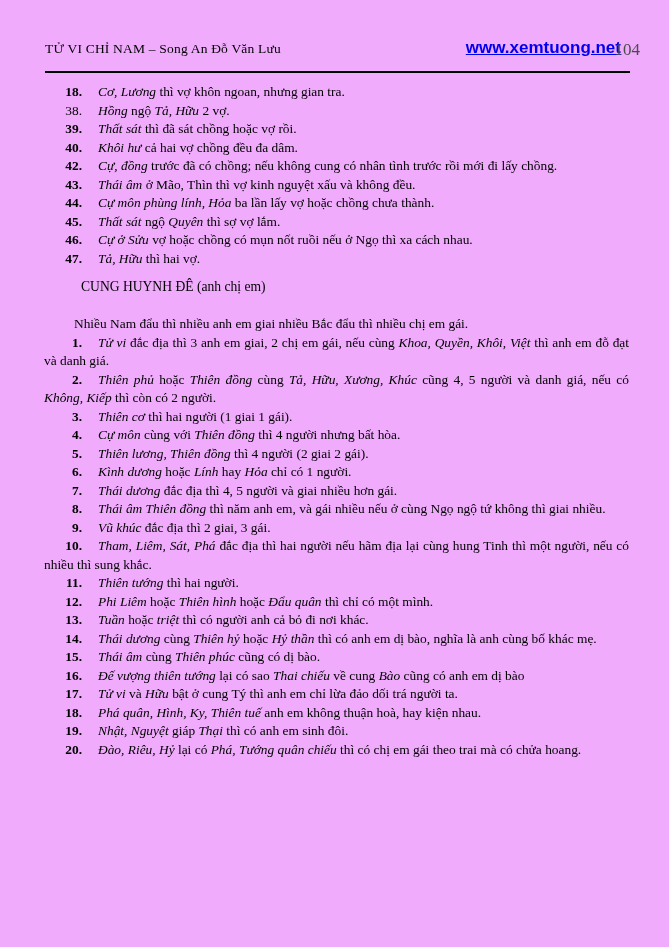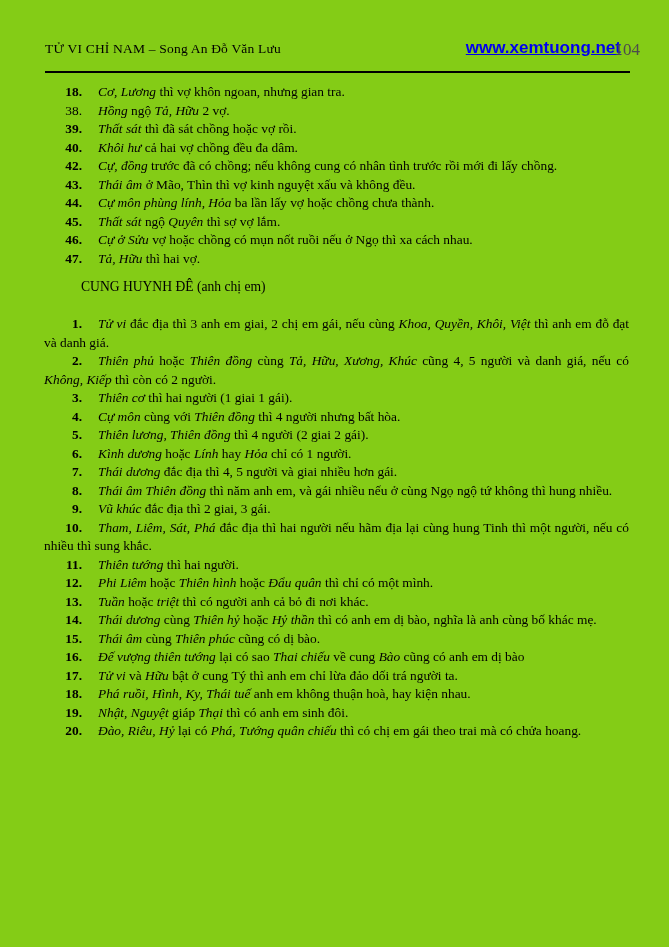--- a/index.html
+++ b/index.html
@@ -1,20 +1,20 @@
 <!DOCTYPE html>
 <html><head>
 <meta charset="utf-8">
 <style>
   html, body { margin: 0; padding: 0; background: #ffffff; }
   .page {
     position: relative;
     width: 669px;
     height: 947px;
-    background: #84cc16;
+    background: #f0abfc;
     font-family: "Liberation Serif", serif;
     color: #000000;
     overflow: hidden;
   }
   .book-title {
     position: absolute;
     top: 41px;
     left: 45px;
     font-size: 13.5px;
     letter-spacing: 0.2px;
@@ -96,36 +96,37 @@
         <p class="li"><span class="num b">39.</span><span class="gap"></span><span class="i">Thất sát</span><span> thì đã sát chồng hoặc vợ rồi.</span></p>
         <p class="li"><span class="num b">40.</span><span class="gap"></span><span class="i">Khôi hư</span><span> cả hai vợ chồng đều đa dâm.</span></p>
         <p class="li"><span class="num b">42.</span><span class="gap"></span><span class="i">Cự, đồng</span><span> trước đã có chồng; nếu không cung có nhân tình trước rồi mới đi lấy chồng.</span></p>
         <p class="li"><span class="num b">43.</span><span class="gap"></span><span class="i">Thái âm</span><span> ở Mão, Thìn thì vợ kinh nguyệt xấu và không đều.</span></p>
         <p class="li"><span class="num b">44.</span><span class="gap"></span><span class="i">Cự môn phùng lính, Hỏa</span><span> ba lần lấy vợ hoặc chồng chưa thành.</span></p>
         <p class="li"><span class="num b">45.</span><span class="gap"></span><span class="i">Thất sát</span><span> ngộ </span><span class="i">Quyên</span><span> thì sợ vợ lắm.</span></p>
         <p class="li"><span class="num b">46.</span><span class="gap"></span><span class="i">Cự ở Sửu</span><span> vợ hoặc chồng có mụn nốt ruồi nếu ở Ngọ thì xa cách nhau.</span></p>
         <p class="li"><span class="num b">47.</span><span class="gap"></span><span class="i">Tả, Hữu</span><span> thì hai vợ.</span></p>
       </div>
     <p class="heading">CUNG HUYNH ĐÊ (anh chị em)</p>
+    <p class="intro">Nhiều Nam đẩu thì nhiều anh em giai nhiều Bắc đẩu thì nhiều chị em gái.</p>
     <div id="siblings-list">
         <p class="li"><span class="num b">1.</span><span class="gap"></span><span class="i">Tử vi</span><span> đắc địa thì 3 anh em giai, 2 chị em gái, nếu cùng </span><span class="i">Khoa, Quyền, Khôi, Việt</span><span> thì anh em đỗ đạt và danh giá.</span></p>
         <p class="li"><span class="num b">2.</span><span class="gap"></span><span class="i">Thiên phủ</span><span> hoặc </span><span class="i">Thiên đồng</span><span> cùng </span><span class="i">Tả, Hữu, Xương, Khúc</span><span> cũng 4, 5 người và danh giá, nếu có </span><span class="i">Không, Kiếp</span><span> thì còn có 2 người.</span></p>
         <p class="li"><span class="num b">3.</span><span class="gap"></span><span class="i">Thiên cơ</span><span> thì hai người (1 giai 1 gái).</span></p>
         <p class="li"><span class="num b">4.</span><span class="gap"></span><span class="i">Cự môn</span><span> cùng với </span><span class="i">Thiên đồng</span><span> thì 4 người nhưng bất hòa.</span></p>
         <p class="li"><span class="num b">5.</span><span class="gap"></span><span class="i">Thiên lương, Thiên đồng</span><span> thì 4 người (2 giai 2 gái).</span></p>
         <p class="li"><span class="num b">6.</span><span class="gap"></span><span class="i">Kình dương</span><span> hoặc </span><span class="i">Lính</span><span> hay </span><span class="i">Hỏa</span><span> chỉ có 1 người.</span></p>
         <p class="li"><span class="num b">7.</span><span class="gap"></span><span class="i">Thái dương</span><span> đắc địa thì 4, 5 người và giai nhiều hơn gái.</span></p>
-        <p class="li"><span class="num b">8.</span><span class="gap"></span><span class="i">Thái âm Thiên đồng</span><span> thì năm anh em, và gái nhiều nếu ở cùng Ngọ ngộ tứ không thì hung nhiều.</span></p>
+        <p class="li"><span class="num b">8.</span><span class="gap"></span><span class="i">Thái âm Thiên đồng</span><span> thì năm anh em, và gái nhiều nếu ở cùng Ngọ ngộ tứ không thì giai nhiều.</span></p>
         <p class="li"><span class="num b">9.</span><span class="gap"></span><span class="i">Vũ khúc</span><span> đắc địa thì 2 giai, 3 gái.</span></p>
         <p class="li"><span class="num b">10.</span><span class="gap"></span><span class="i">Tham, Liêm, Sát, Phá</span><span> đắc địa thì hai người nếu hãm địa lại cùng hung Tinh thì một người, nếu có nhiều thì sung khắc.</span></p>
         <p class="li"><span class="num b">11.</span><span class="gap"></span><span class="i">Thiên tướng</span><span> thì hai người.</span></p>
         <p class="li"><span class="num b">12.</span><span class="gap"></span><span class="i">Phi Liêm</span><span> hoặc </span><span class="i">Thiên hình</span><span> hoặc </span><span class="i">Đẩu quân</span><span> thì chỉ có một mình.</span></p>
         <p class="li"><span class="num b">13.</span><span class="gap"></span><span class="i">Tuần</span><span> hoặc </span><span class="i">triệt</span><span> thì có người anh cả bỏ đi nơi khác.</span></p>
         <p class="li"><span class="num b">14.</span><span class="gap"></span><span class="i">Thái dương</span><span> cùng </span><span class="i">Thiên hỷ</span><span> hoặc </span><span class="i">Hỷ thần</span><span> thì có anh em dị bào, nghĩa là anh cùng bố khác mẹ.</span></p>
         <p class="li"><span class="num b">15.</span><span class="gap"></span><span class="i">Thái âm</span><span> cùng </span><span class="i">Thiên phúc</span><span> cũng có dị bào.</span></p>
         <p class="li"><span class="num b">16.</span><span class="gap"></span><span class="i">Đế vượng thiên tướng</span><span> lại có sao </span><span class="i">Thai chiếu</span><span> về cung </span><span class="i">Bào</span><span> cũng có anh em dị bào</span></p>
         <p class="li"><span class="num b">17.</span><span class="gap"></span><span class="i">Tử vi</span><span> và </span><span class="i">Hữu</span><span> bật ở cung Tý thì anh em chỉ lừa đảo dối trá người ta.</span></p>
-        <p class="li"><span class="num b">18.</span><span class="gap"></span><span class="i">Phá ruồi, Hình, Ky, Thái tuế</span><span> anh em không thuận hoà, hay kiện nhau.</span></p>
+        <p class="li"><span class="num b">18.</span><span class="gap"></span><span class="i">Phá quân, Hình, Ky, Thiên tuế</span><span> anh em không thuận hoà, hay kiện nhau.</span></p>
         <p class="li"><span class="num b">19.</span><span class="gap"></span><span class="i">Nhật, Nguyệt</span><span> giáp </span><span class="i">Thại</span><span> thì có anh em sinh đôi.</span></p>
         <p class="li"><span class="num b">20.</span><span class="gap"></span><span class="i">Đào, Riêu, Hỷ</span><span> lại có </span><span class="i">Phá, Tướng quân chiếu</span><span> thì có chị em gái theo trai mà có chửa hoang.</span></p>
       </div>
   </div>
 </div>
 
 </body></html>

